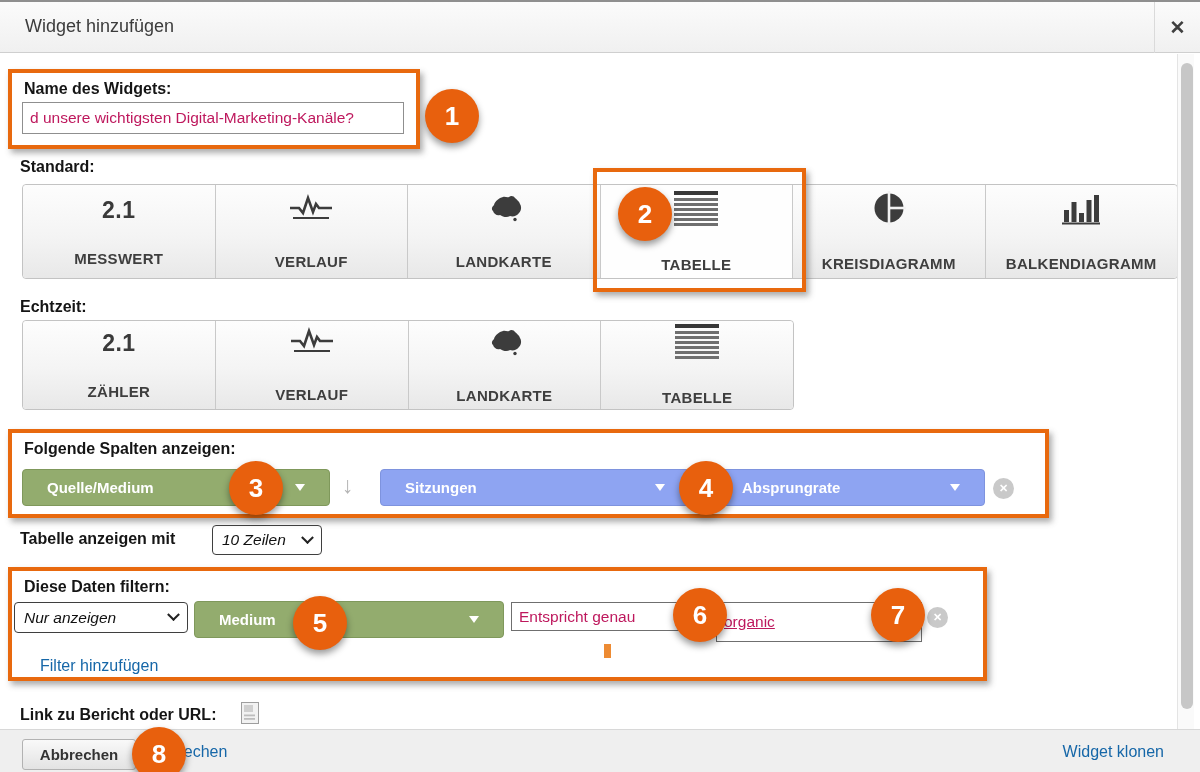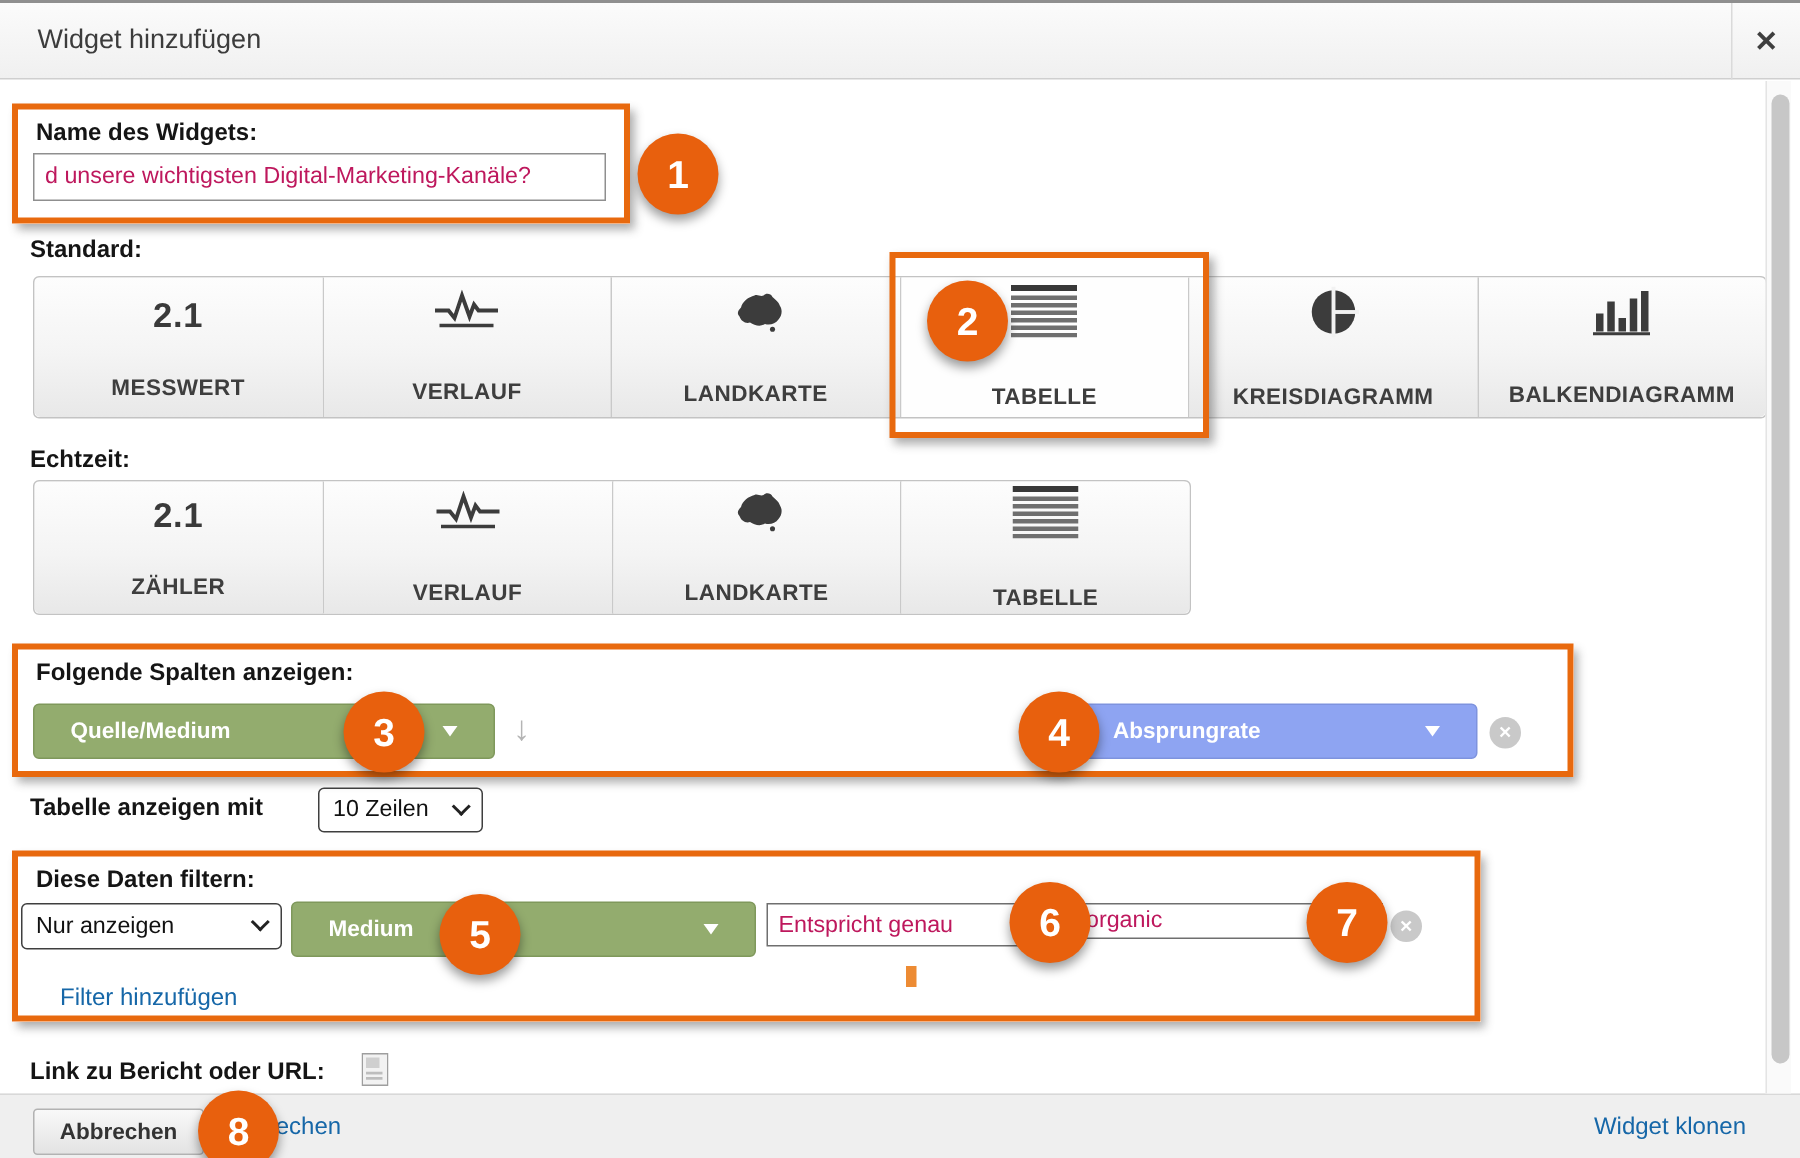--- a/index.html
+++ b/index.html
@@ -57,21 +57,21 @@
   .pill .caret {
     margin-left:auto; width:0; height:0;
     border-left:5.5px solid transparent; border-right:5.5px solid transparent;
     border-top:7px solid #fff;
   }
 
   
   .nselect {
     display:flex; align-items:center; gap:10px; background:#fff;
     border:1px solid #3f3f3f; border-radius:4px; padding:0 9px;
-    font-size:15.5px; color:#111; cursor:pointer;
+    font-size:15.5px; color:#111; cursor:pointer;font-style:italic;
   }
   .chev {
     width:9px; height:9px; border-right:2px solid #222; border-bottom:2px solid #222;
     transform:rotate(45deg) translate(-2px,-2px); margin-left:auto;
   }
 
   .x-circle {
     width:21px; height:21px; border-radius:50%; background:#c9c9c9; color:#fff;
     display:flex; align-items:center; justify-content:center; font-size:11px; font-weight:bold;
     cursor:pointer;
@@ -228,20 +228,24 @@
       <span class="wbtn-label">TABELLE</span>
     </div>
   </div>
 
   <div class="abs lbl" style="left:24px; top:438px;">Folgende Spalten anzeigen:</div>
   <div class="abs pill pill-green" style="left:22px; top:467px; width:308px;">
     <span>Quelle/Medium</span>
     <span class="caret"></span>
   </div>
   <div class="abs down-arrow" style="left:342px; top:470px;">↓</div>
+  <div class="abs pill pill-blue" style="left:380px; top:467px; width:310px;">
+    <span>Sitzungen</span>
+    <span class="caret"></span>
+  </div>
   <div class="abs pill pill-blue" style="left:717px; top:467px; width:268px;">
     <span>Absprungrate</span>
     <span class="caret"></span>
   </div>
   <div class="abs x-circle" style="left:993px; top:476px;">✕</div>
 
   <div class="abs lbl" style="left:20px; top:528px;">Tabelle anzeigen mit</div>
   <div class="abs nselect" style="left:212px; top:523px; width:110px; height:30px;">
     <span>10 Zeilen</span>
     <span class="chev"></span>
@@ -252,21 +256,21 @@
     <span>Nur anzeigen</span>
     <span class="chev"></span>
   </div>
   <div class="abs pill pill-green" style="left:194px; top:599px; width:310px;">
     <span>Medium</span>
     <span class="caret"></span>
   </div>
   <div class="abs txt-input" style="left:511px; top:600px; width:193px; height:29px; display:flex; align-items:center; border-color:#6f6f6f;">
     <span>Entspricht genau</span>
   </div>
-  <input class="abs txt-input" style="left: 716px; top: 600px; width: 206px; height: 24px; border-color: rgb(111, 111, 111);" value="organic">
+  <input class="abs txt-input" style="left: 716px; top: 600px; width: 206px; height: 40px; border-color: rgb(111, 111, 111); text-decoration: underline;" value="organic">
   <div class="abs x-circle" style="left:927px; top:605px;">✕</div>
   <div class="abs orange-tick" style="left:604px; top:642px;"></div>
   <a class="abs link" style="left:40px; top:655px;">Filter hinzufügen</a>
 
   <div class="abs lbl" style="left:20px; top:704px;">Link zu Bericht oder URL:</div>
   <span class="abs" style="left:241px; top:700px;">
     <svg width="18" height="22" viewBox="0 0 18 22">
         <rect x="0.5" y="0.5" width="17" height="21" fill="#f2f2f2" stroke="#9e9e9e"></rect>
         <rect x="3" y="3" width="9" height="7" fill="#cfcfcf"></rect>
         <rect x="3" y="12.5" width="11" height="1.8" fill="#bdbdbd"></rect>

